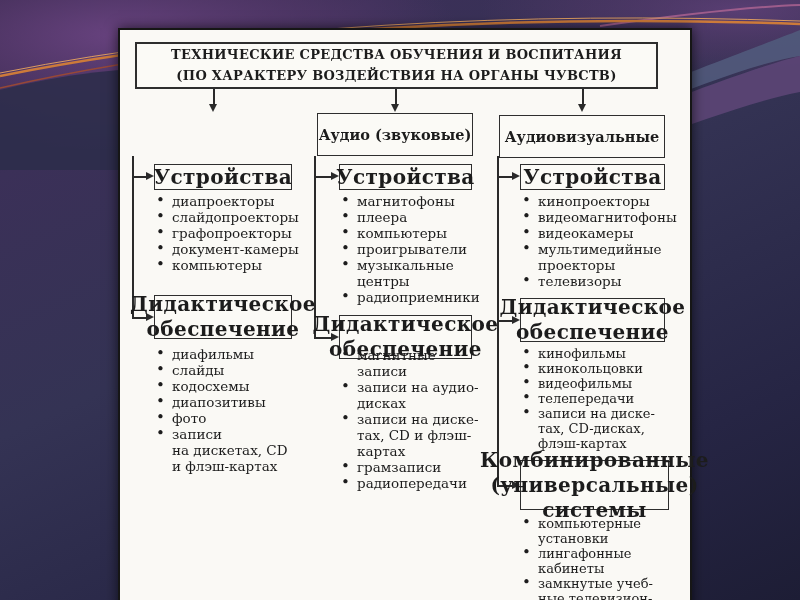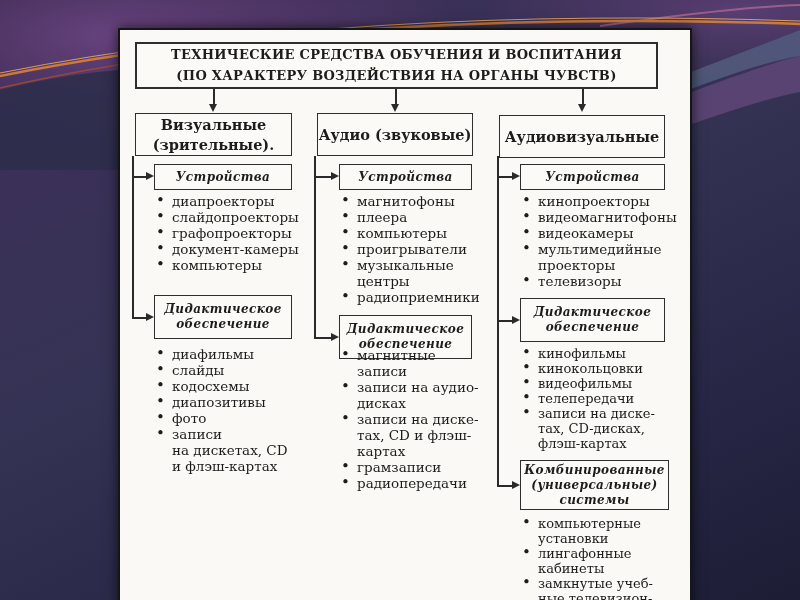--- a/index.html
+++ b/index.html
@@ -15,21 +15,21 @@
     box-shadow:0 0 12px rgba(0,0,0,.65);
     margin-top:26px;
   }
   .box{
     position:absolute;box-sizing:border-box;border:1.5px solid #2e2e2e;
     display:flex;align-items:center;justify-content:center;text-align:center;
     white-space:pre-line;color:#1c1c1c;background:#fbfaf6;
   }
   .title-box{font-weight:bold;font-size:13px;line-height:1.55;letter-spacing:.3px;border-width:2px;}
   .header-box{font-weight:bold;font-size:14.5px;line-height:1.35;}
-  .sub-box{font-style:italic;font-weight:600;font-size:12px;line-height:1.25;letter-spacing:.4px;}
+  .sub-box{font-weight:600;font-size:20px;line-height:1.25;letter-spacing:.4px;}
   .vline{position:absolute;width:1.5px;background:#2a2a2a;}
   .hline{position:absolute;height:1.5px;background:#2a2a2a;}
   .arr-r{position:absolute;width:0;height:0;border-top:4.5px solid transparent;border-bottom:4.5px solid transparent;border-left:8px solid #2a2a2a;}
   .arr-d{position:absolute;width:0;height:0;border-left:4.5px solid transparent;border-right:4.5px solid transparent;border-top:8px solid #2a2a2a;}
   ul.list{position:absolute;margin:0;padding:0;list-style:none;font-size:13.5px;line-height:16px;color:#1c1c1c;}
   ul.list li{position:relative;padding-left:18px;white-space:pre;}
   ul.list li::before{content:"\2022";position:absolute;left:2px;top:-1px;font-size:15px;}
   ul.tight{line-height:15px;font-size:13px;}
 </style>
 </head>
@@ -61,22 +61,20 @@
     <div class="box title-box" style="left:15px;top:12px;width:523px;height:47px;">ТЕХНИЧЕСКИЕ СРЕДСТВА ОБУЧЕНИЯ И ВОСПИТАНИЯ
 (ПО ХАРАКТЕРУ ВОЗДЕЙСТВИЯ НА ОРГАНЫ ЧУВСТВ)</div>
 
     <div class="vline" style="left:93px;top:59px;height:17px;"></div>
     <div class="arr-d" style="left:89px;top:74px;"></div>
     <div class="vline" style="left:275px;top:59px;height:17px;"></div>
     <div class="arr-d" style="left:271px;top:74px;"></div>
     <div class="vline" style="left:462px;top:59px;height:17px;"></div>
     <div class="arr-d" style="left:458px;top:74px;"></div>
 
-    <div class="box header-box" style="left:15px;top:83px;width:157px;height:43px;">Визуальные
-(зрительные).</div>
     <div class="box header-box" style="left:197px;top:83px;width:156px;height:43px;">Аудио (звуковые)</div>
     <div class="box header-box" style="left:379px;top:85px;width:166px;height:43px;">Аудиовизуальные</div>
 
     <div class="vline" style="left:12px;top:126px;height:162px;"></div>
     <div class="hline" style="left:12px;top:146px;width:16px;"></div>
     <div class="arr-r" style="left:26px;top:142px;"></div>
     <div class="hline" style="left:12px;top:287px;width:16px;"></div>
     <div class="arr-r" style="left:26px;top:283px;"></div>
 
     <div class="vline" style="left:194px;top:126px;height:182px;"></div>

